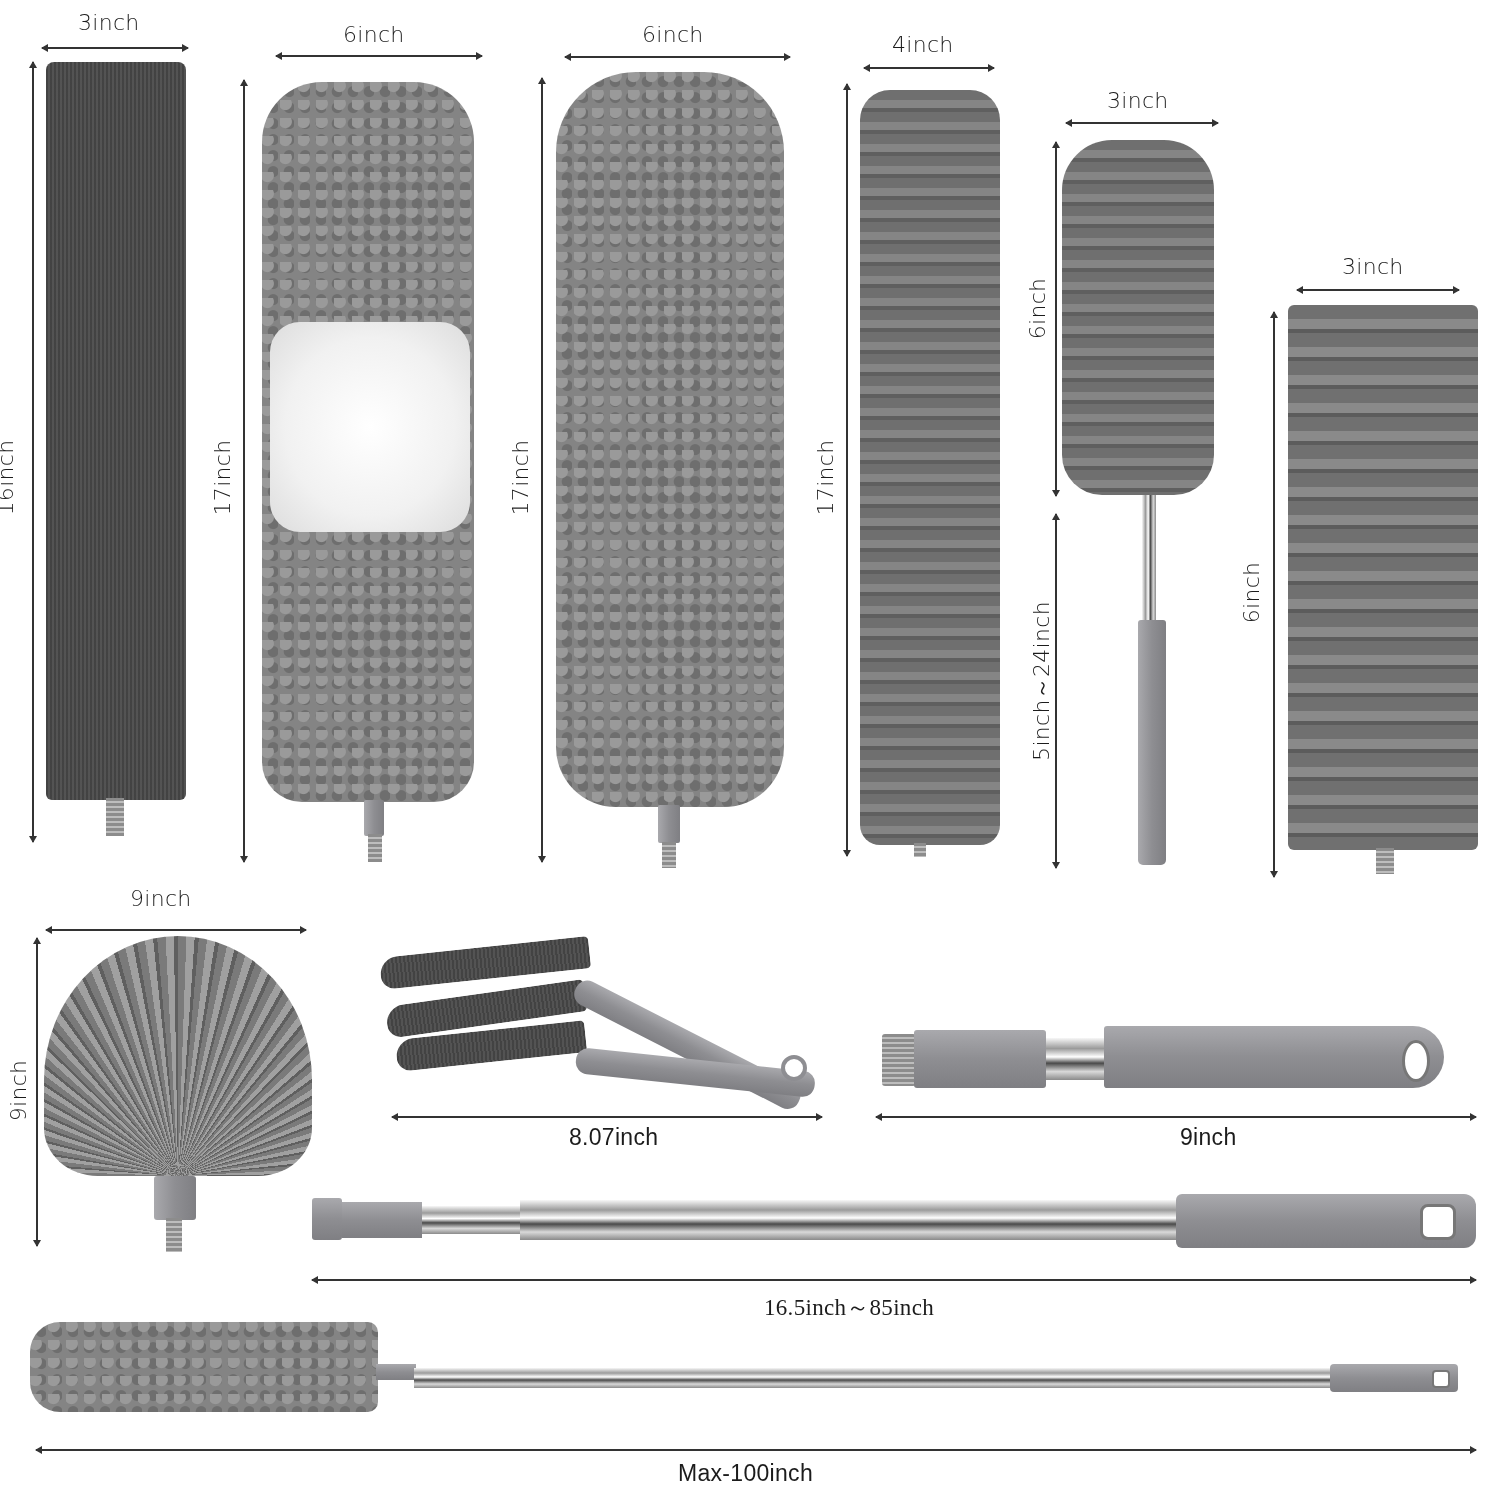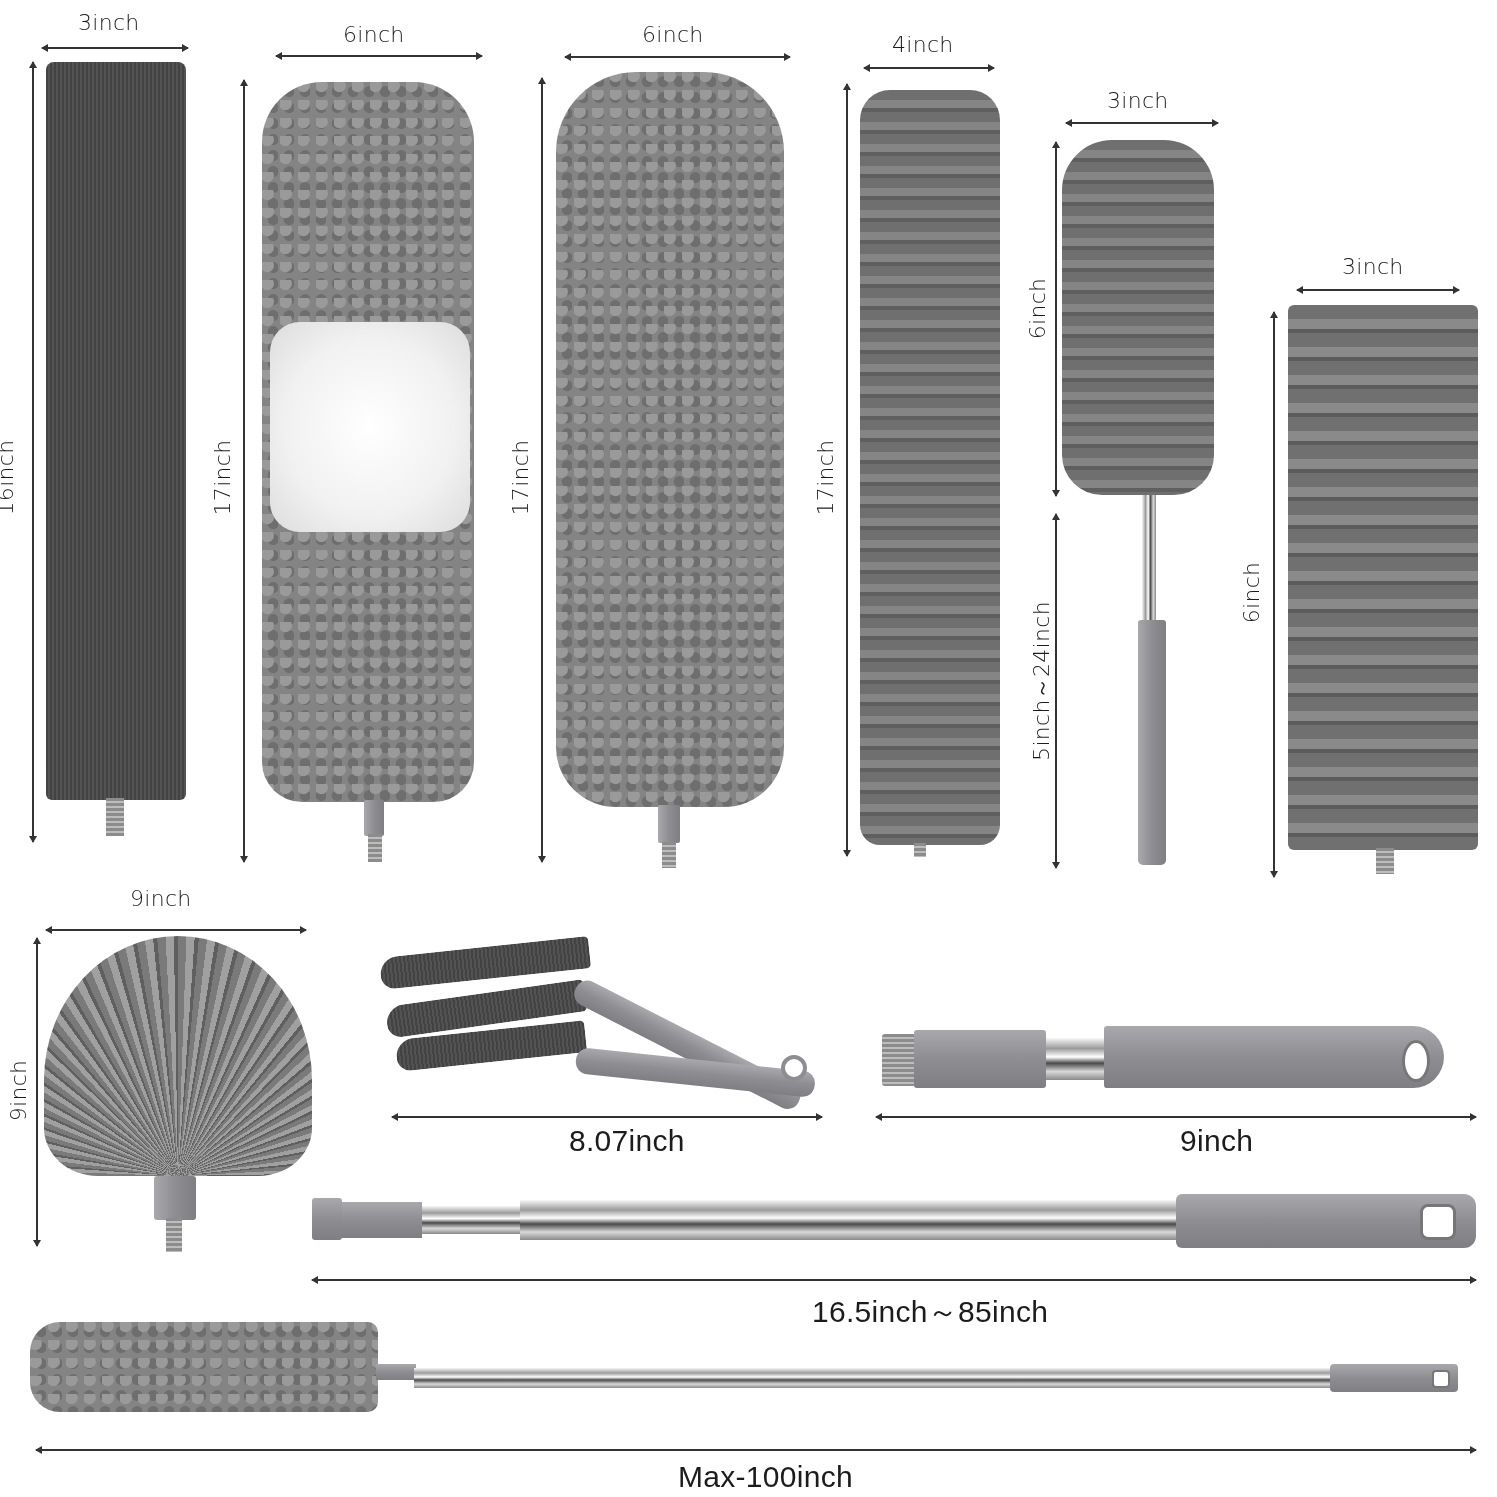--- a/index.html
+++ b/index.html
@@ -1,20 +1,20 @@
 <!DOCTYPE html>
 <html><head>
 <meta charset="utf-8">
 <style>
   html, body { margin:0; padding:0; background:#ffffff; }
   body { width:1497px; height:1497px; position:relative; overflow:hidden; font-family:"DejaVu Sans", sans-serif; color:#1a1a1a; }
   .abs { position:absolute; }
   .lbl { position:absolute; font-size:22px; color:#1c1c1c; white-space:nowrap; font-weight:300; letter-spacing:0.3px; }
   .lbl.v { transform:rotate(-90deg); transform-origin:center center; }
-  .lbl.sans2 { font-family:"Liberation Sans", sans-serif; font-size:30px; }
+  .lbl.sans2 { font-family:"Liberation Sans", sans-serif; font-size:23px; }
   .hline { position:absolute; height:2px; background:#333; }
   .hline::before, .hline::after { content:""; position:absolute; top:-3px; width:0; height:0; border-top:4px solid transparent; border-bottom:4px solid transparent; }
   .hline::before { left:-1px; border-right:7px solid #333; }
   .hline::after { right:-1px; border-left:7px solid #333; }
   .vline { position:absolute; width:2px; background:#333; }
   .vline::before, .vline::after { content:""; position:absolute; left:-3px; width:0; height:0; border-left:4px solid transparent; border-right:4px solid transparent; }
   .vline::before { top:-1px; border-bottom:7px solid #333; }
   .vline::after { bottom:-1px; border-top:7px solid #333; }
 
   
@@ -128,21 +128,21 @@
 </div>
 
 <div>
   <div class="abs grey-plastic" style="left:312px;top:1198px;width:30px;height:42px;border-radius:3px;"></div>
   <div class="abs grey-plastic" style="left:342px;top:1202px;width:80px;height:36px;"></div>
   <div class="abs steel" style="left:422px;top:1206px;width:100px;height:28px;"></div>
   <div class="abs steel" style="left:520px;top:1200px;width:658px;height:40px;"></div>
   <div class="abs grey-plastic" style="left:1176px;top:1194px;width:300px;height:54px;border-radius:6px 12px 12px 6px;"></div>
   <div class="abs" style="left:1420px;top:1204px;width:30px;height:30px;border-radius:8px;background:#fff;border:3px solid #777;"></div>
   <div class="hline" style="left:312px;top:1279px;width:1164px;"></div>
-  <span class="lbl sans2" style="left:812px;top:1292px;">16.5inch～85inch</span>
+  <span class="lbl sans2" style="left:764px;top:1292px;font-family:Liberation Serif, serif;">16.5inch～85inch</span>
 </div>
 
 <div>
   <div class="abs fluffy" style="left:30px;top:1322px;width:348px;height:90px;border-radius:30px 10px 10px 30px;"></div>
   <div class="abs grey-plastic" style="left:376px;top:1364px;width:40px;height:16px;"></div>
   <div class="abs steel" style="left:414px;top:1368px;width:920px;height:20px;"></div>
   <div class="abs grey-plastic" style="left:1330px;top:1364px;width:128px;height:28px;border-radius:4px;"></div>
   <div class="abs" style="left:1432px;top:1370px;width:14px;height:14px;border-radius:4px;background:#fff;border:2px solid #777;"></div>
   <div class="hline" style="left:36px;top:1449px;width:1440px;"></div>
   <span class="lbl sans2" style="left:678px;top:1460px;">Max-100inch</span>

